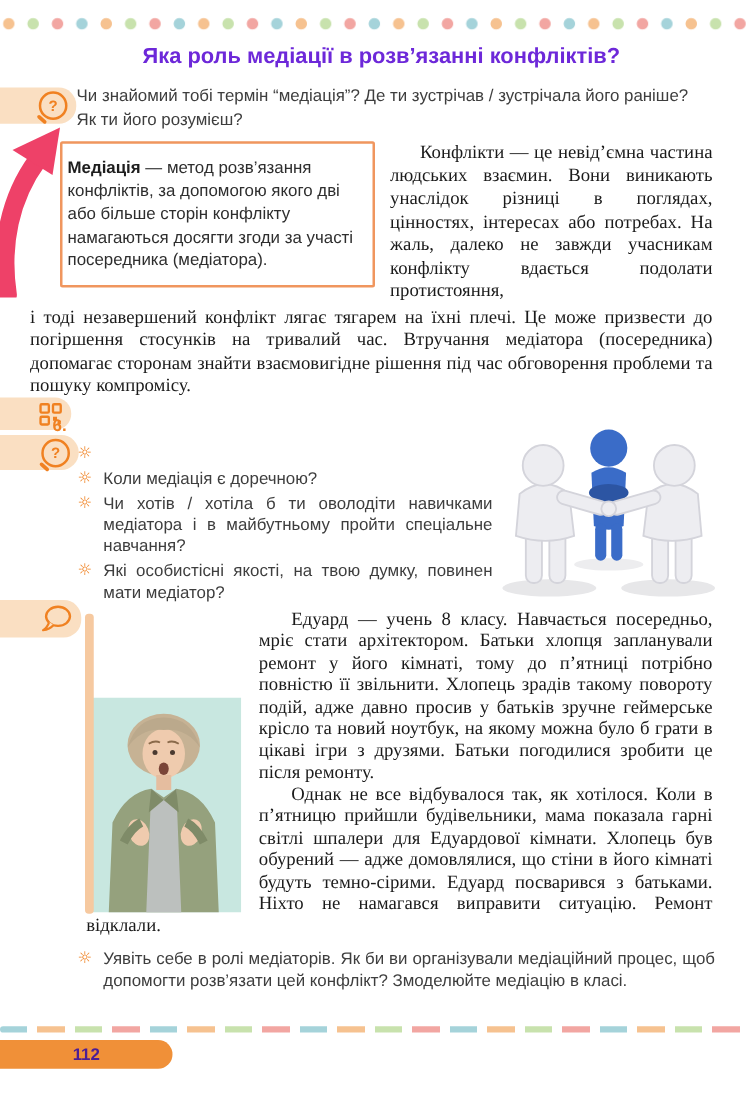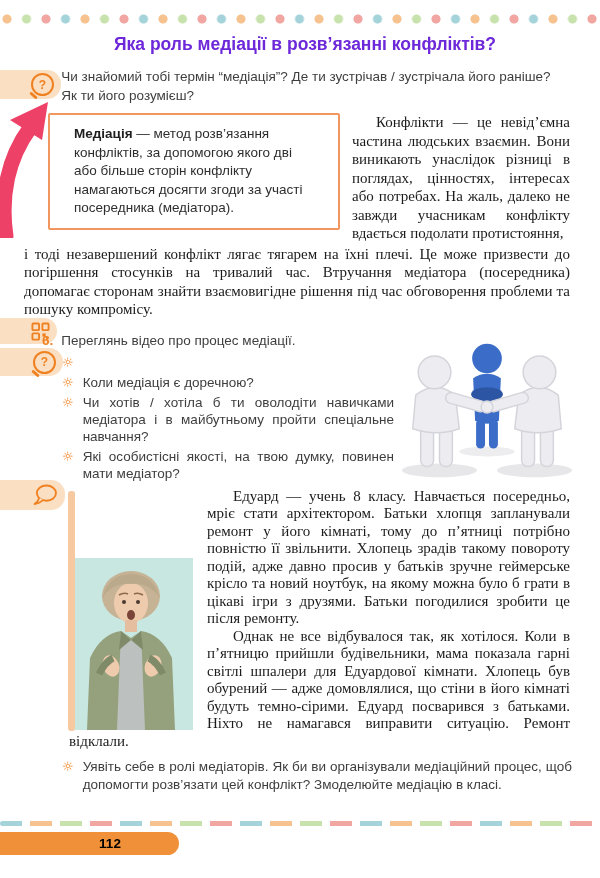--- a/index.html
+++ b/index.html
@@ -21,21 +21,21 @@
          font-size:17.5px;font-weight:bold;}
 
   .qrow{display:flex;gap:8px;margin:12px 32px 0 42px;}
   .qnum{color:#F08121;font-weight:bold;font-size:13.5px;line-height:19px;flex:none;}
   .qtext{font-size:13.5px;line-height:19px;}
 
   .serif{font-family:"Liberation Serif",serif;color:#1b1b1b;text-align:justify;}
 
   .twocol{display:flex;margin:8px 30px 0 48px;gap:12px;align-items:flex-start;}
   .defbox{flex:none;width:240px;border:2px solid #F0965E;border-radius:2px;
-          padding:10px 24px;font-size:13.5px;line-height:18.5px;color:#2e2e2e;}
+          padding:10px 4px;font-size:13.5px;line-height:18.5px;color:#2e2e2e;}
   .defbox b{color:#1e1e1e;}
   .colp{flex:1;font-size:15px;line-height:18.5px;text-indent:24px;}
 
   .fullp{margin:2px 30px 0 24px;font-size:15px;line-height:18.5px;}
 
   .q6wrap{position:relative;}
   .figures{position:absolute;right:14px;top:0;}
   .bullets{margin:4px 0 0 62px;width:332px;}
   .bullet{display:flex;gap:9px;margin-bottom:3px;font-size:13.5px;line-height:17px;
           text-align:justify;}
@@ -55,22 +55,22 @@
   .task .sun{line-height:18px;}
 
   
   .footline{position:absolute;left:0;right:0;top:821px;height:5px;border-radius:3px;
     background:repeating-linear-gradient(90deg,
       #A5D3DA 0 22px,transparent 22px 30px,
       #F6C290 30px 52px,transparent 52px 60px,
       #C8E2AD 60px 82px,transparent 82px 90px,
       #F2A6A2 90px 112px,transparent 112px 120px);}
   .badge{position:absolute;left:0;top:832px;width:138px;height:23px;background:#F09038;
-         border-radius:0 12px 12px 0;color:#000000;font-weight:bold;font-size:13.5px;
-         display:flex;align-items:center;justify-content:center;padding-left:41px;}
+         border-radius:0 12px 12px 0;color:#4c1d95;font-weight:bold;font-size:13.5px;
+         display:flex;align-items:center;justify-content:center;}
   .chapter{position:absolute;left:146px;top:835px;font-style:italic;font-weight:bold;
            font-size:13px;color:#4a4a4a;}
 
   
   .tab{position:absolute;left:0;background:#FADFC2;border-radius:0 14px 14px 0;
        display:flex;align-items:center;justify-content:flex-end;padding-right:7px;}
   .tab-q5{top:70px;width:54px;height:29px;}
   .tab-qr{top:318px;width:50px;height:26px;}
   .tab-q6m{top:348px;width:56px;height:28px;}
   .tab-q7{top:480px;width:58px;height:30px;}
@@ -163,21 +163,20 @@
           <path d="M28 64 Q48 48 68 64 L72 98 Q49 106 25 98 Z"></path>
           <circle cx="47" cy="41" r="16.5"></circle>
           <rect x="60" y="60" width="42" height="11" rx="5.5" transform="rotate(16 60 60)"></rect>
         </g>
         <circle cx="100" cy="76" r="6" fill="#EDEDF1" stroke="#D4D4DB" stroke-width="1.5"></circle>
       </svg>
     </div>
 
     <div class="qrow">
       <span class="qnum">6.</span>
-      <div class="qtext">Переглянь відео про процес медіації.</div>
     </div>
     <div class="bullets">
       <div class="bullet">
         <span class="sun">☼</span>
       </div>
       <div class="bullet">
         <span class="sun">☼</span>
         <span>Коли медіація є доречною?</span>
       </div>
       <div class="bullet">

